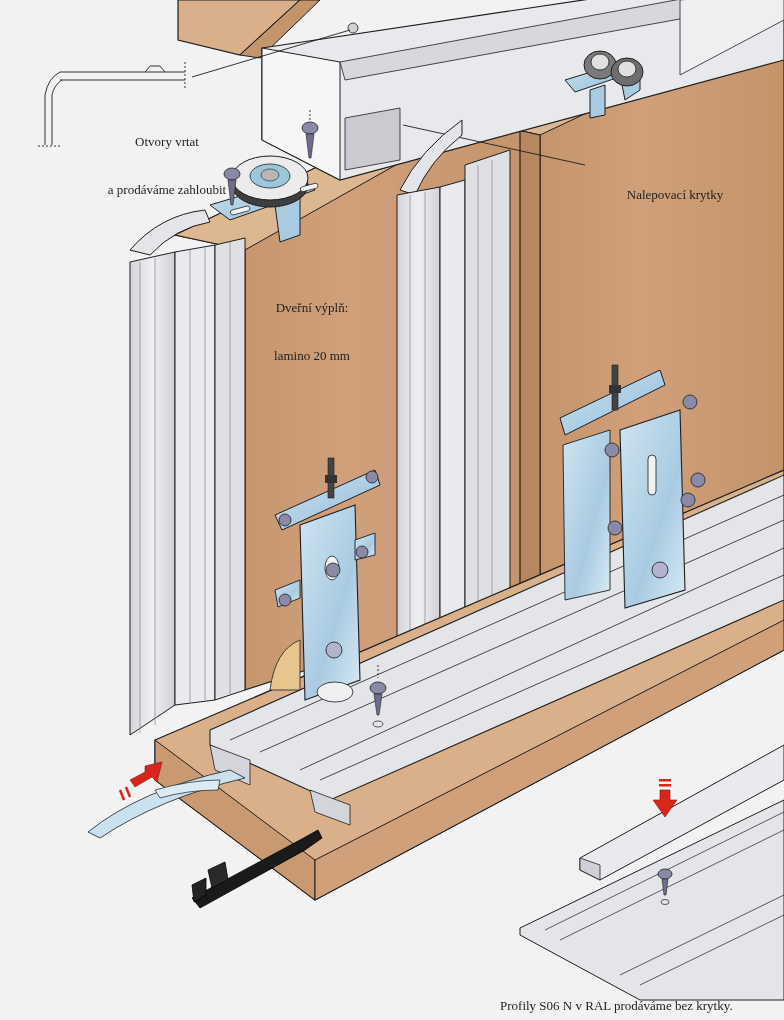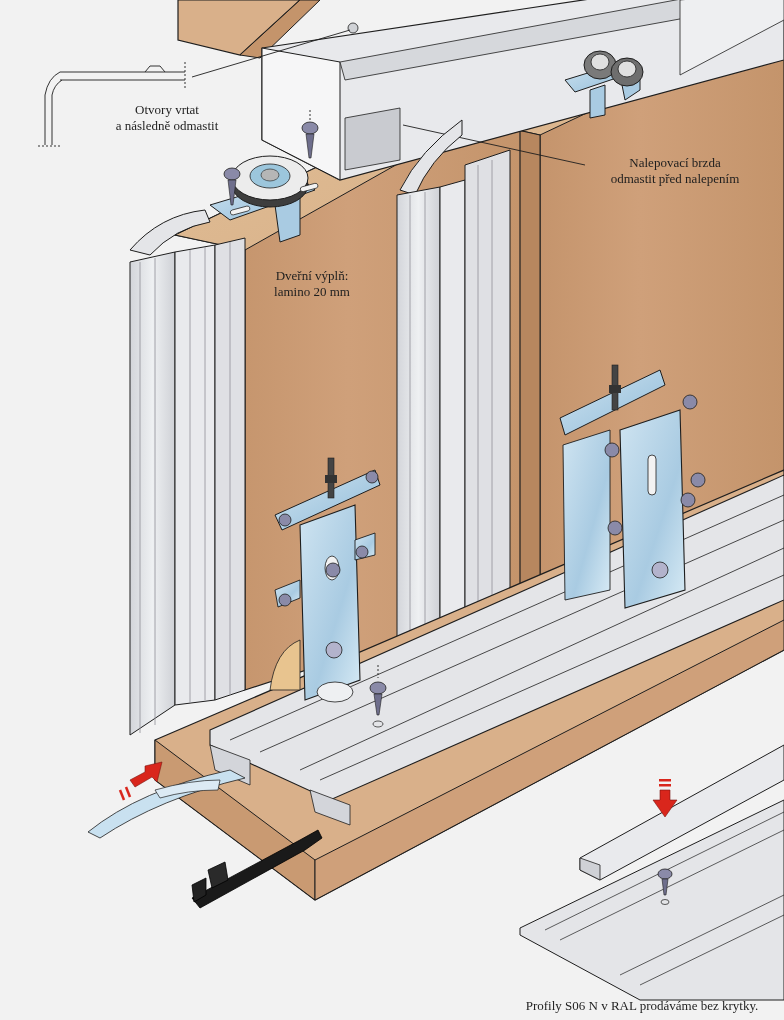--- a/index.html
+++ b/index.html
@@ -1,23 +1,23 @@
 <!DOCTYPE html>
 <html><head>
 <meta charset="utf-8">
 <style>
   html, body { margin: 0; padding: 0; }
   body { width: 784px; height: 1020px; background: #f2f2f2; overflow: hidden; position: relative; font-family: "Liberation Serif", "DejaVu Serif", serif; }
   #stage { position: absolute; left: 0; top: 0; width: 784px; height: 1020px; }
   .lbl { position: absolute; color: #1e1e1e; font-size: 13px; line-height: 16px; text-align: center; white-space: nowrap; }
-  .lbl span { display: block; }
+  .lbl span { display: block; margin-top: 32px; }
   #lbl-holes { left: 92px; top: 102px; width: 150px; }
   #lbl-brake { left: 570px; top: 155px; width: 210px; }
   #lbl-fill { left: 242px; top: 268px; width: 140px; }
-  #lbl-foot { left: 500px; top: 998px; width: 284px; text-align: center; }
+  #lbl-foot { left: 500px; top: 998px; width: 284px; text-align: left; }
 </style>
 </head>
 <body>
 
 <svg id="stage" viewBox="0 0 784 1020" xmlns="http://www.w3.org/2000/svg">
   <defs>
     <linearGradient id="gWood" x1="0" y1="0" x2="1" y2="0">
       <stop offset="0" stop-color="#c08f66"></stop>
         <stop offset="0.5" stop-color="#cfa07a"></stop>
         <stop offset="1" stop-color="#c4946b"></stop>
@@ -229,26 +229,25 @@
 
   <g>
     <rect x="659" y="779" width="12" height="2.5" fill="#d9261c"></rect>
     <rect x="659" y="784" width="12" height="2.5" fill="#d9261c"></rect>
     <polygon points="660,790 670,790 670,800 677,800 665,817 653,800 660,800" fill="#d9261c" stroke="#7a1510" stroke-width="0.6"></polygon>
   </g>
 </svg>
 
 <div class="lbl" id="lbl-holes">
   <span>Otvory vrtat</span>
-  <span>a následně odmastit</span>
+  <span>a prodáváme zahloubit</span>
 </div>
 
 <div class="lbl" id="lbl-brake">
-  <span>Nalepovací brzda</span>
-  <span>odmastit před nalepením</span>
+  <span>Nalepovací krytky</span>
 </div>
 
 <div class="lbl" id="lbl-fill">
   <span>Dveřní výplň:</span>
   <span>lamino 20 mm</span>
 </div>
 
 <div class="lbl" id="lbl-foot">Profily S06 N v RAL prodáváme bez krytky.</div>
 
 </body></html>

